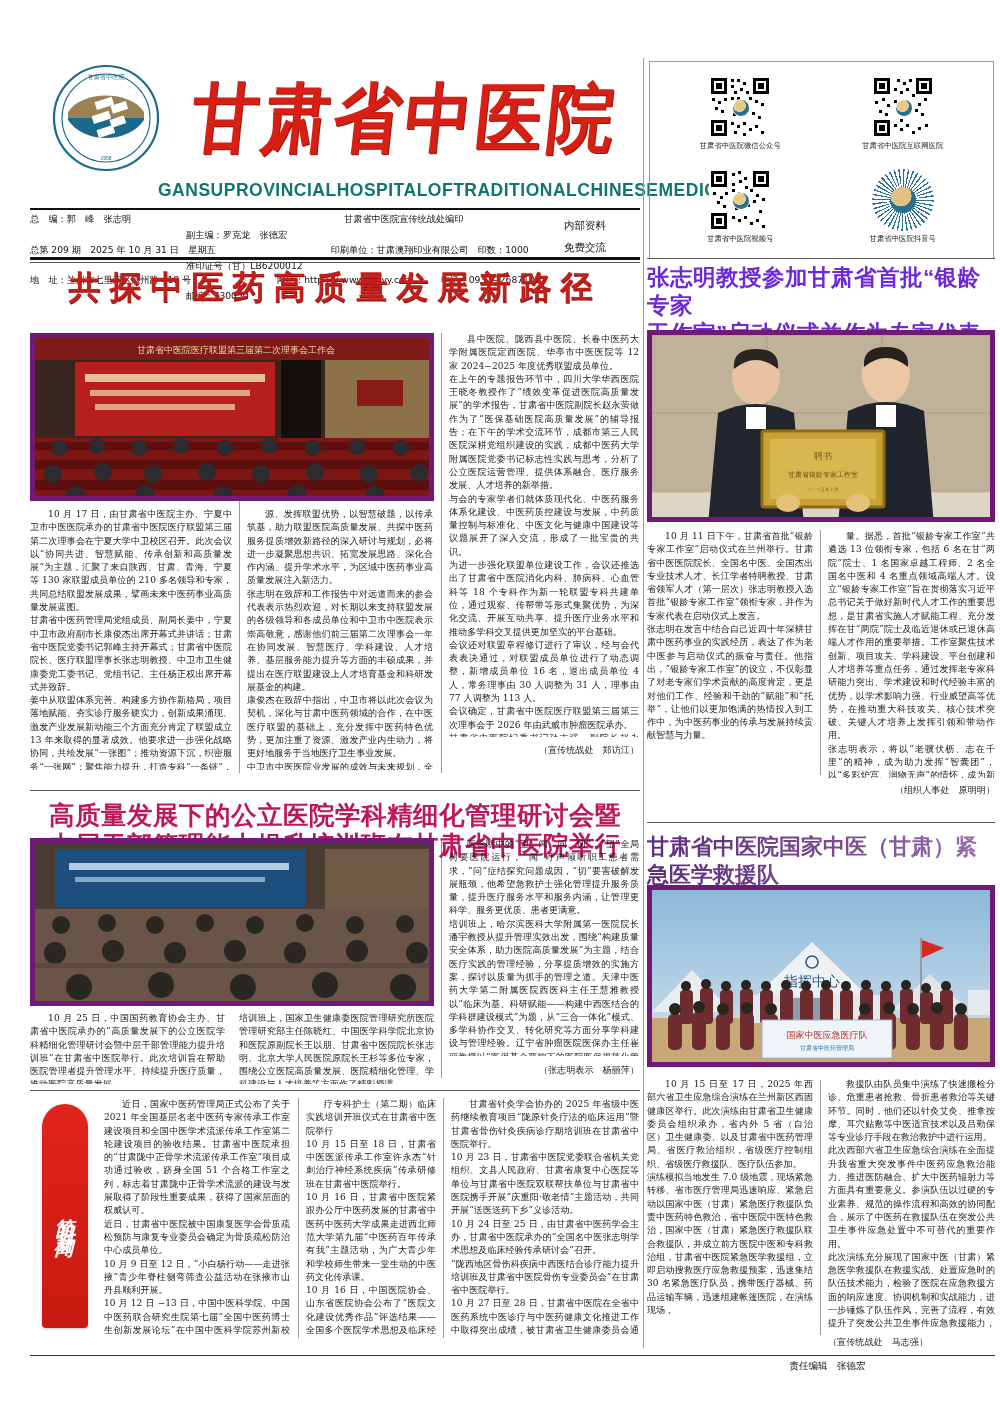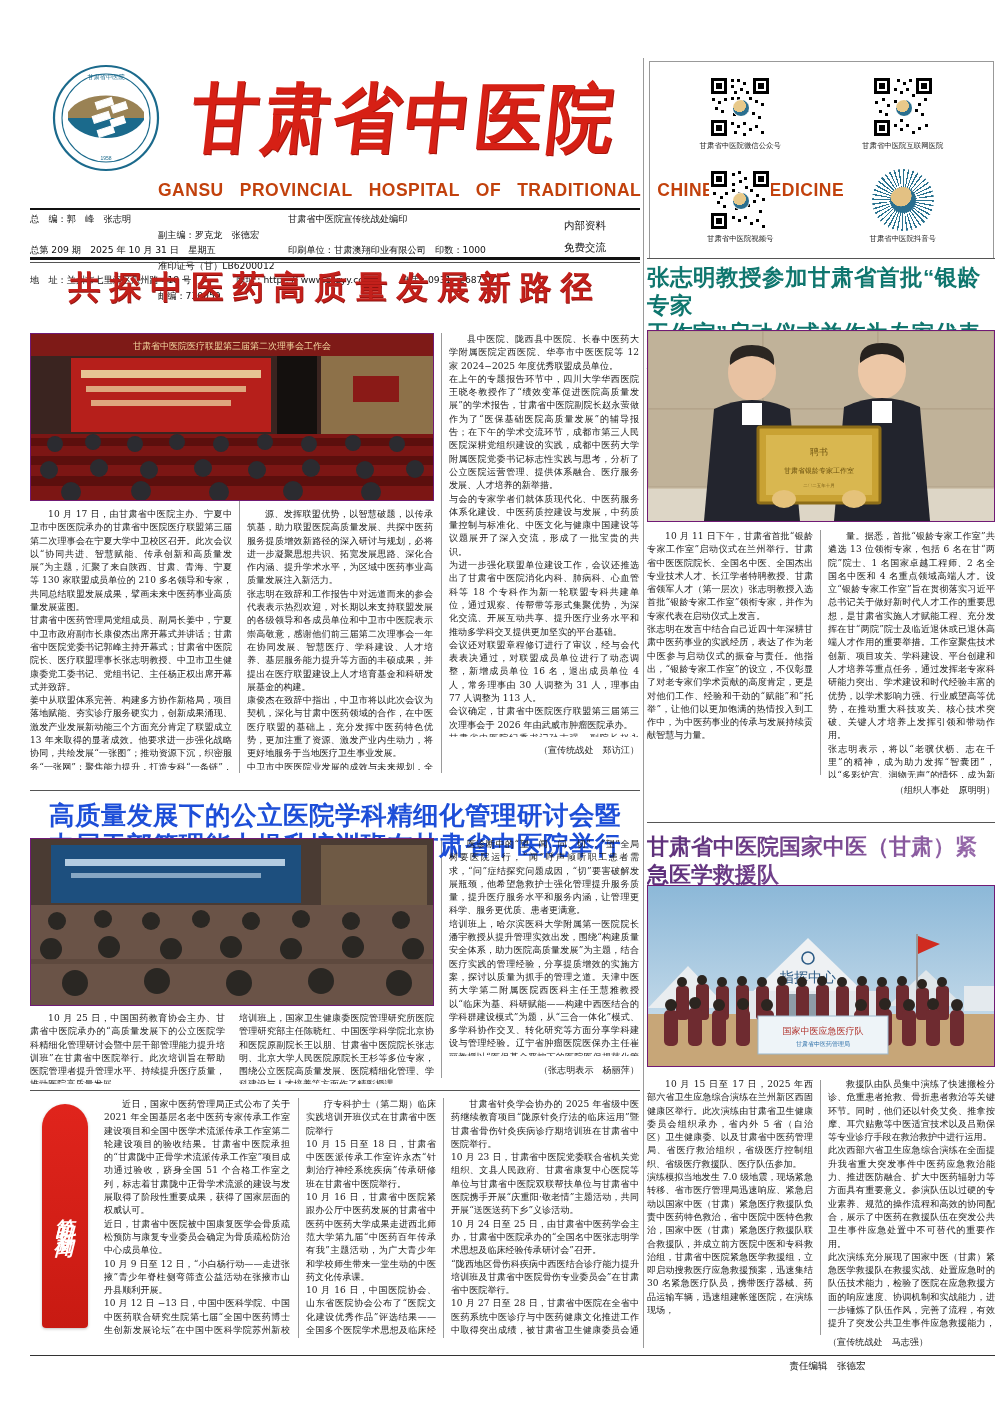--- a/index.html
+++ b/index.html
@@ -25,29 +25,29 @@
     font-size:67px;font-weight:700;color:#d62015;
     letter-spacing:4px;
     transform:skewX(-6deg) scaleY(1.12);
     text-shadow:1px 1px 0 #a3150c;
     white-space:nowrap;
   }
   .mast-en{
     position:absolute;left:128px;top:122px;width:482px;
     text-align:justify;
     font-family:"Liberation Sans",sans-serif;
-    font-size:17.5px;font-weight:700;color:#c2410c;
+    font-size:17.5px;font-weight:700;color:#0f766e;
     letter-spacing:0.5px;
-    display:flex;justify-content:space-between;gap:16px;
+    display:flex;justify-content:space-between;
   }
   .mast-rule{position:absolute;left:0;top:150px;width:610px;height:2px;background:#111;}
   .mast-rule2{position:absolute;left:0;top:199px;width:610px;height:3px;background:#111;}
 
   .mast-info{position:absolute;left:0;top:154px;width:470px;font-size:9.2px;line-height:14.6px;color:#111;}
-  .mast-info .row{display:flex;white-space:nowrap;}
+  .mast-info .row{display:flex;white-space:nowrap;gap:28px;}
   .mast-info .c1{width:128px;}
   .mast-info .c2{width:130px;margin-top:16px;}
   .mast-info .c3{flex:1;}
   .mast-side{position:absolute;left:500px;top:156px;width:110px;font-size:10.5px;line-height:22px;text-align:center;}
 
   
   .qr-panel{position:absolute;left:649px;top:61px;width:345px;height:198px;border:1px solid #999;box-sizing:border-box;
     display:grid;grid-template-columns:1fr 1fr;grid-template-rows:1fr 1fr;padding:6px 10px;gap:2px;}
   .qr-cell{display:flex;flex-direction:column;align-items:center;justify-content:center;}
   .qr-img{width:62px;height:62px;position:relative;}
@@ -74,41 +74,41 @@
     letter-spacing:9px;
     text-shadow:0.5px 0.5px 0 #8d120f;
   }
   .hl-red-sub{
     position:absolute;left:30px;top:305px;width:610px;text-align:center;
     font-size:14.2px;font-weight:700;color:#111;letter-spacing:0.2px;
   }
   .hl-orange{
     position:absolute;left:647px;top:264px;width:350px;
     font-family:"Liberation Sans",sans-serif;
-    font-size:22.5px;font-weight:700;color:#0f766e;
+    font-size:22.5px;font-weight:700;color:#6d28d9;
     line-height:28px;letter-spacing:0.5px;
   }
   .hl-blue{
     position:absolute;left:30px;top:800px;width:610px;text-align:center;
     font-family:"Liberation Sans",sans-serif;
-    font-size:25.5px;font-weight:700;color:#1d4ed8;
+    font-size:25.5px;font-weight:700;color:#be185d;
     line-height:30px;letter-spacing:0.5px;
   }
   .hl-purple{
     position:absolute;left:647px;top:832px;width:350px;
     font-family:"DejaVu Serif","Liberation Serif",serif;
     font-size:22px;font-weight:700;line-height:28px;
     color:#6b3f84;
     background:linear-gradient(90deg,#5d2f7a 0%,#7b4a93 55%,#9b6fae 100%);
     -webkit-background-clip:text;background-clip:text;
     -webkit-text-fill-color:transparent;
   }
 
   
-  .photo{position:absolute;overflow:hidden;background:#f9a8d4;border:1px solid #701a75;box-sizing:border-box;}
+  .photo{position:absolute;overflow:hidden;background:#f9a8d4;border:5px solid #701a75;box-sizing:border-box;}
   .ph-a{left:30px;top:333px;width:404px;height:168px;}
   .ph-b{left:647px;top:330px;width:348px;height:192px;}
   .ph-c{left:30px;top:838px;width:404px;height:168px;}
   .ph-d{left:647px;top:885px;width:348px;height:182px;}
 
   
   .col{
     position:absolute;
     font-family:"DejaVu Serif","Liberation Serif",serif;
     font-size:9.05px;line-height:13.3px;

